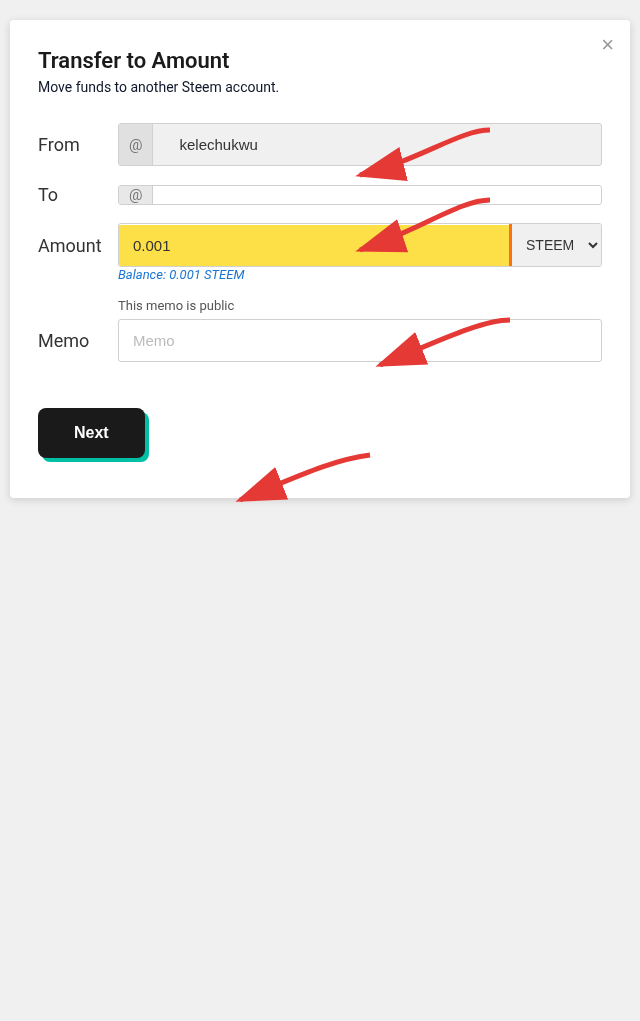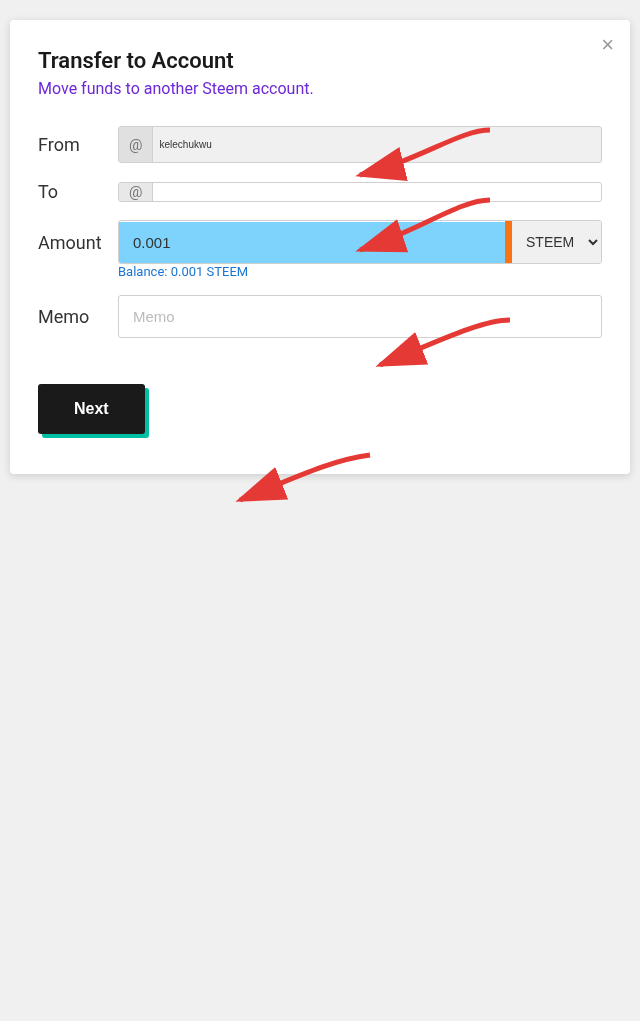--- a/index.html
+++ b/index.html
@@ -41,22 +41,22 @@
     }
 
     .modal-title {
       font-size: 22px;
       font-weight: 600;
       color: #1a1a1a;
       margin-bottom: 6px;
     }
 
     .modal-subtitle {
-      font-size: 16px;
-      color: #6d28d9;
+      font-size: 14px;
+      color: #0f172a;
       margin-bottom: 28px;
     }
 
     .form-row {
       display: flex;
       align-items: center;
       margin-bottom: 18px;
     }
 
     .form-label {
@@ -92,22 +92,22 @@
     }
 
     .input-wrapper.from-field .at-symbol {
       background: #e0e0e0;
     }
 
     .text-input {
       flex: 1;
       border: none;
       outline: none;
-      padding: 12px 6px;
-      font-size: 10px;
+      padding: 12px 26px;
+      font-size: 15px;
       color: #333;
       background: transparent;
     }
 
     .text-input::placeholder {
       color: #aaa;
     }
 
     .text-input:disabled {
       color: #333;
@@ -129,40 +129,41 @@
       overflow: hidden;
     }
 
     .amount-input {
       flex: 1;
       border: none;
       outline: none;
       padding: 12px 14px;
       font-size: 15px;
       color: #333;
-      background: #7dd3fc;
+      background: #fde047;
     }
 
     .currency-select {
       background: #f0f0f0;
       border: none;
-      border-left: 7px solid #f97316;
+      border-left: 3px solid #f97316;
       padding: 12px 10px;
       font-size: 14px;
       color: #333;
       cursor: pointer;
       outline: none;
       font-weight: 500;
     }
 
     .balance-text {
       font-size: 13px;
       color: #1a76d2;
       margin-bottom: 16px;
       margin-left: 80px;
+      font-style: italic;
     }
 
     .memo-section {
       margin-bottom: 0;
     }
 
     .memo-public-notice {
       margin-left: 80px;
       font-size: 13px;
       color: #555;
@@ -191,34 +192,34 @@
     }
 
     .next-button {
       margin-top: 28px;
       background: #1a1a1a;
       color: #ffffff;
       border: none;
       padding: 16px 36px;
       font-size: 16px;
       font-weight: 700;
-      border-radius: 3px;
+      border-radius: 8px;
       cursor: pointer;
       position: relative;
       box-shadow: 4px 4px 0px #00bfa5;
     }
   </style>
 </head>
 <body>
 
 <div class="modal-container">
 
   <button class="close-button">×</button>
 
-  <h2 class="modal-title">Transfer to Account</h2>
+  <h2 class="modal-title">Transfer to Amount</h2>
   <p class="modal-subtitle">Move funds to another Steem account.</p>
 
   
   <div class="form-row">
     <label class="form-label">From</label>
     <div class="input-wrapper from-field">
       <span class="at-symbol">@</span>
       <input class="text-input" type="text" disabled="" value="kelechukwu" style="">
     </div>
   </div>
@@ -241,20 +242,21 @@
         <option>SBD</option>
       </select>
     </div>
   </div>
 
   
   <div class="balance-text">Balance: 0.001 STEEM</div>
 
   
   <div class="memo-section">
+    <div class="memo-public-notice">This memo is public</div>
     <div class="form-row">
       <label class="form-label">Memo</label>
       <div class="memo-input-wrapper">
         <input class="memo-input" type="text" placeholder="Memo" style="">
       </div>
     </div>
   </div>
 
   
   <button class="next-button">Next</button>

